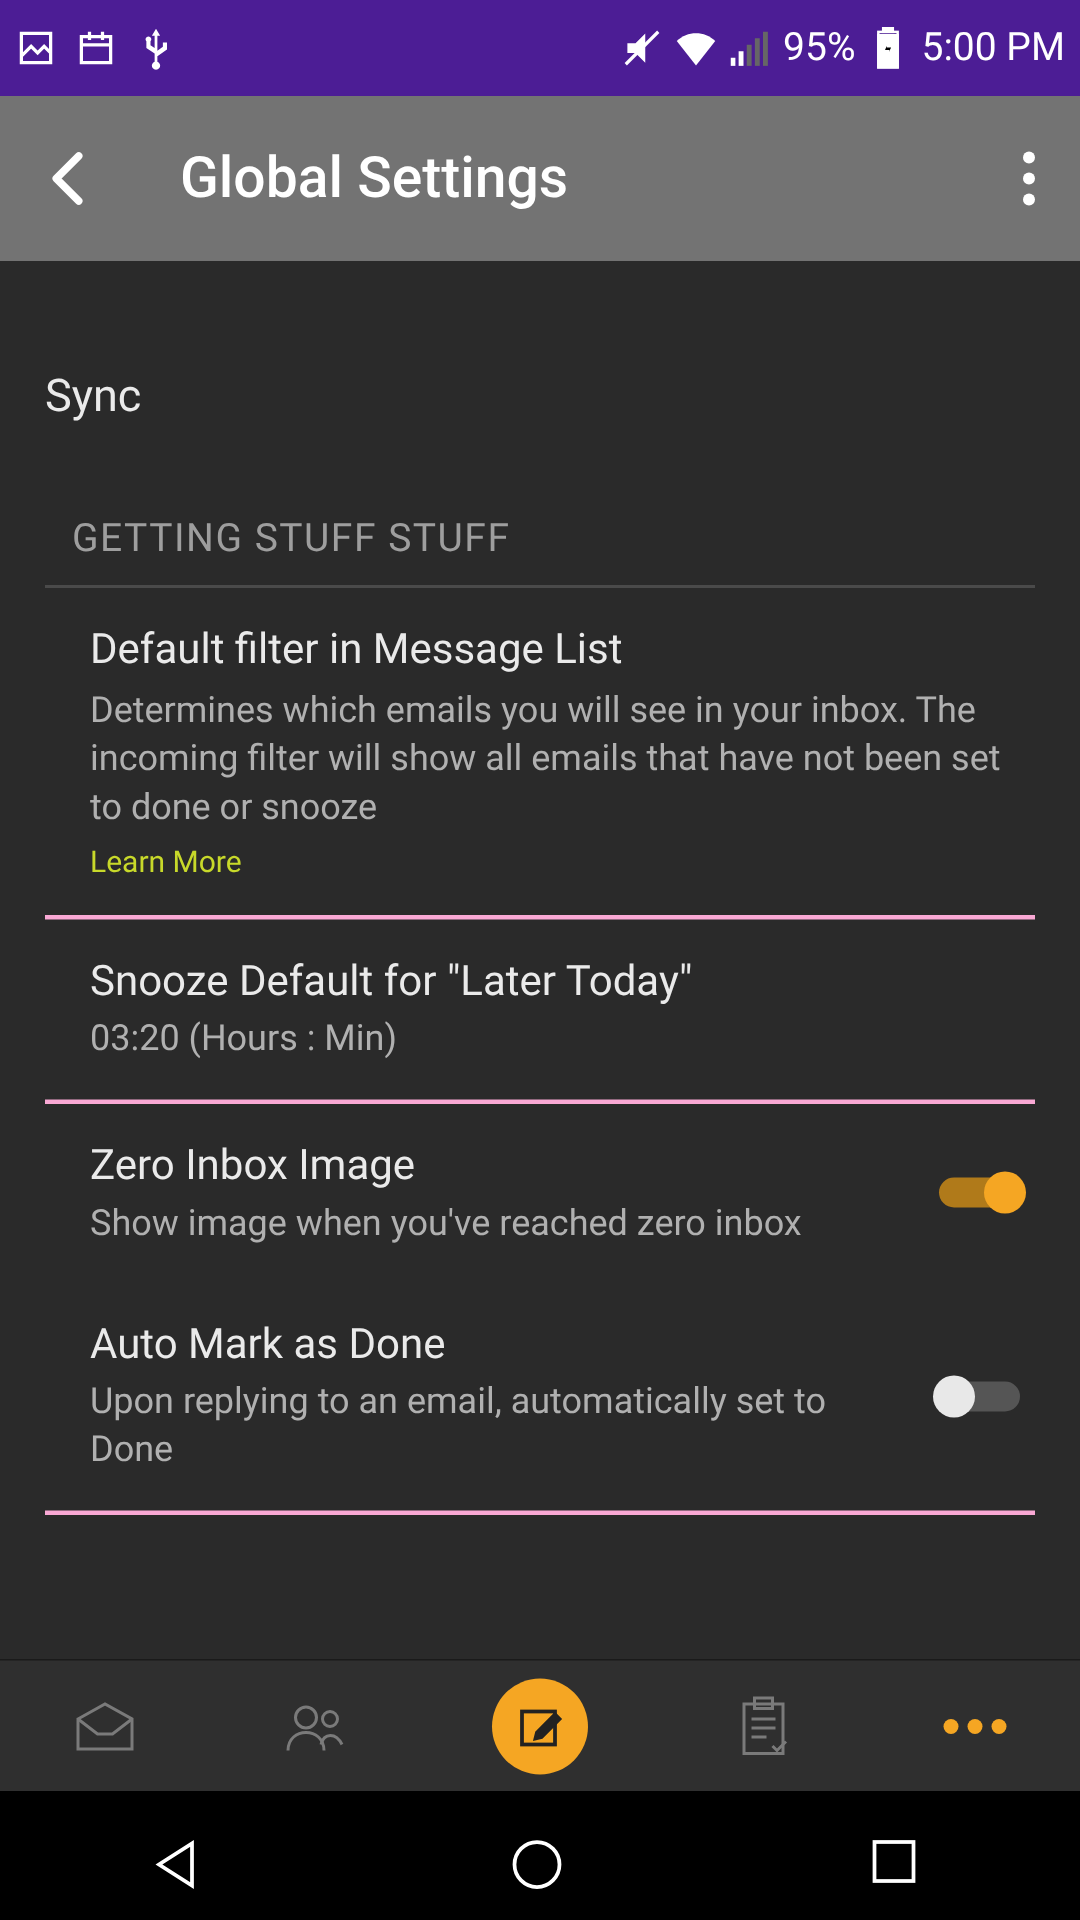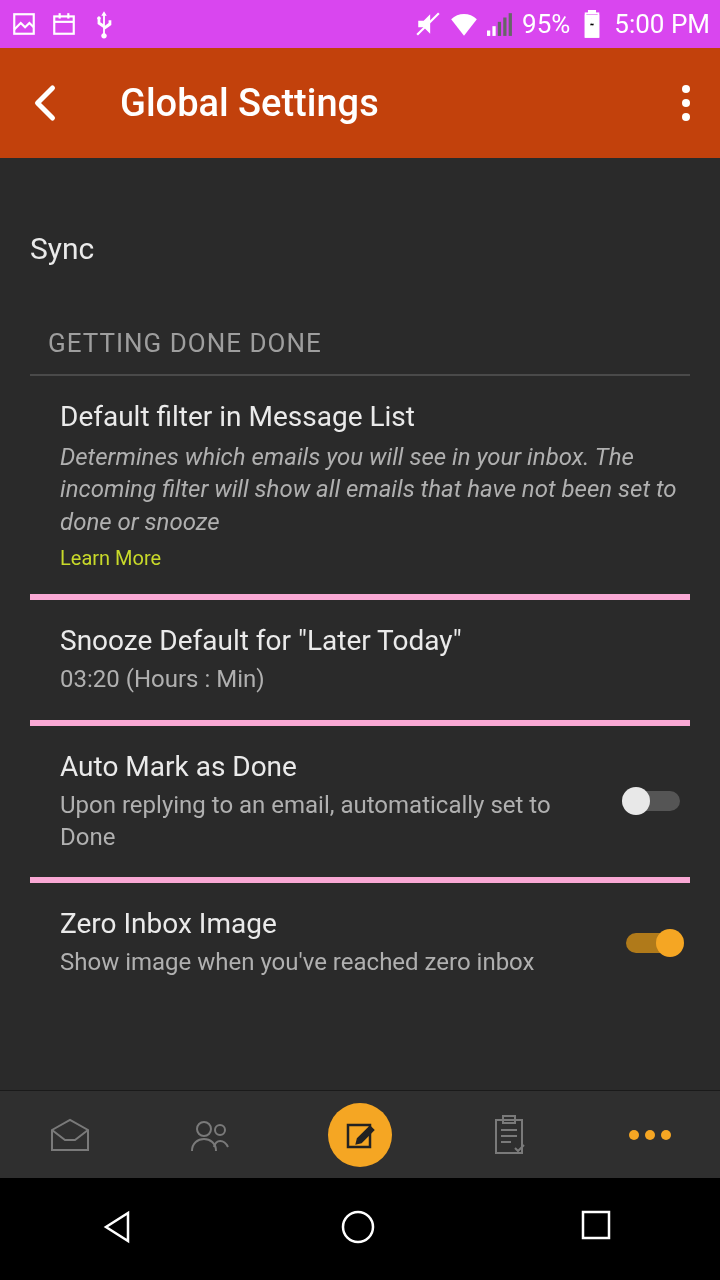--- a/index.html
+++ b/index.html
@@ -1,32 +1,32 @@
 <!DOCTYPE html>
 <html><head>
 <meta charset="utf-8">
 <style>
   * { box-sizing: border-box; margin: 0; padding: 0; }
   html, body { width: 720px; height: 1280px; overflow: hidden; font-family: Roboto, Arial, sans-serif; background: #000; }
   
   .status-bar {
-    height: 48px;
-    background: #d946ef;
+    height: 64px;
+    background: #4c1d95;
     display: flex;
     align-items: center;
     padding: 0 10px;
     color: #fff;
   }
   .status-left { display: flex; gap: 12px; align-items: center; }
   .status-right { margin-left: auto; display: flex; gap: 8px; align-items: center; font-size: 26px; }
   .status-icon { width: 28px; height: 28px; display: flex; align-items: center; justify-content: center; }
   
   .app-bar {
     height: 110px;
-    background: #c2410c;
+    background: #737373;
     display: flex;
     align-items: center;
     padding: 0 20px;
     color: #fff;
   }
   .back-chevron { width: 50px; height: 50px; display: flex; align-items: center; justify-content: center; }
   .app-title { font-size: 38px; font-weight: 500; margin-left: 50px; }
   .overflow { margin-left: auto; display: flex; flex-direction: column; gap: 6px; padding: 10px; }
   .overflow .dot { width: 8px; height: 8px; background: #fff; border-radius: 50%; }
   
@@ -42,26 +42,26 @@
   .section-header {
     color: #9e9e9e;
     font-size: 26px;
     letter-spacing: 1px;
     padding: 12px 0 16px 18px;
     border-bottom: 2px solid #4a4a4a;
   }
   
   .setting {
     padding: 24px 0 24px 30px;
-    border-bottom: 6px solid #f9a8d4;
+    border-bottom: 3px solid #f9a8d4;
     position: relative;
   }
   .setting-title { color: #eaeaea; font-size: 28px; margin-bottom: 6px; }
   .setting-value { color: #b0b0b0; font-size: 24px; line-height: 1.35; margin-top: 4px; }
-  .setting-desc { color: #b0b0b0; font-size: 24px; line-height: 1.35; margin-top: 8px; font-style: italic; }
+  .setting-desc { color: #b0b0b0; font-size: 24px; line-height: 1.35; margin-top: 8px; }
   .learn-more { color: #c8d92a; font-size: 20px; margin-top: 8px; display: inline-block; }
   
   .toggle {
     position: absolute;
     right: 10px;
     top: 50%;
     transform: translateY(-50%);
     width: 54px;
     height: 20px;
     background: #555;
@@ -175,46 +175,46 @@
       <div class="dot"></div>
       <div class="dot"></div>
   </div>
 </div>
 
 <div class="content">
   <div class="sync-item">
     <span>Sync</span>
   </div>
 
-  <div class="section-header">GETTING DONE DONE</div>
+  <div class="section-header">GETTING STUFF STUFF</div>
 
   <div class="setting">
     <div class="setting-title">Default filter in Message List</div>
     <div class="setting-desc">Determines which emails you will see in your inbox. The incoming filter will show all emails that have not been set to done or snooze</div>
     <a class="learn-more">Learn More</a>
   </div>
 
 
   <div class="setting">
     <div class="setting-title">Snooze Default for "Later Today"</div>
     <div class="setting-value">03:20 (Hours : Min)</div>
   </div>
 
+  <div class="setting" style="border-bottom:none; padding-right:90px;">
+    <div class="setting-title">Zero Inbox Image</div>
+    <div class="setting-value">Show image when you've reached zero inbox</div>
+    <div class="toggle on">
+        <div class="toggle-thumb"></div>
+      </div>
+  </div>
+
   <div class="setting" style="padding-right:90px;">
     <div class="setting-title">Auto Mark as Done</div>
     <div class="setting-value">Upon replying to an email, automatically set to Done</div>
     <div class="toggle off">
-        <div class="toggle-thumb"></div>
-      </div>
-  </div>
-
-  <div class="setting" style="border-bottom:none; padding-right:90px;">
-    <div class="setting-title">Zero Inbox Image</div>
-    <div class="setting-value">Show image when you've reached zero inbox</div>
-    <div class="toggle on">
         <div class="toggle-thumb"></div>
       </div>
   </div>
 </div>
 
 <div class="bottom-bar">
   <div class="bottom-icon">
     <svg width="40" height="34" viewBox="0 0 40 34" fill="none" stroke="#7a7a7a" stroke-width="2">
         <path d="M2 12 L20 2 L38 12 L38 32 L2 32 Z"></path>
         <path d="M2 12 L15 22 L25 22 L38 12"></path>

